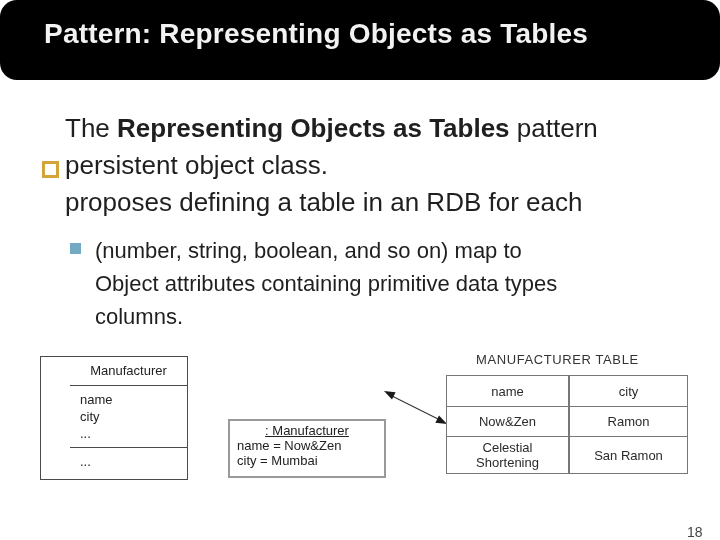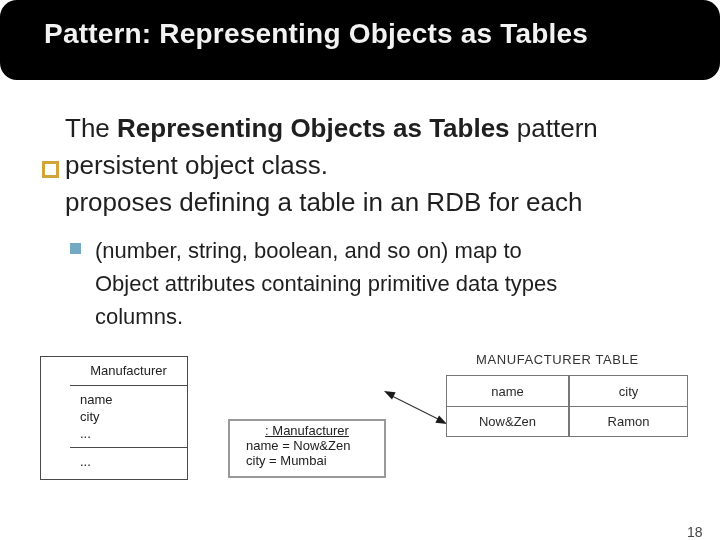--- a/index.html
+++ b/index.html
@@ -114,21 +114,21 @@
     padding-top: 2px;
     margin-top: 39px;
   }
   .ob-title {
     text-align: center;
     font-size: 13px;
     line-height: 15px;
     text-decoration: underline;
   }
   .ob-field {
-    padding-left: 16px;
+    padding-left: 7px;
     font-size: 13px;
     line-height: 15px;
   }
 
   
   .arrow-svg {
     position: absolute;
     left: 378px; top: 386px;
   }
 
@@ -238,18 +238,22 @@
       </colgroup>
     <tbody>
       <tr class="hdr">
         <td>name</td>
         <td>city</td>
       </tr>
       <tr class="r1">
         <td>Now&amp;Zen</td>
         <td>Ramon</td>
       </tr>
+      <tr class="r2">
+        <td>Celestial Shortening</td>
+        <td>San Ramon</td>
+      </tr>
     </tbody>
   </table>
 
   <div class="page-num">18</div>
 
 </div>
 
 </body></html>

